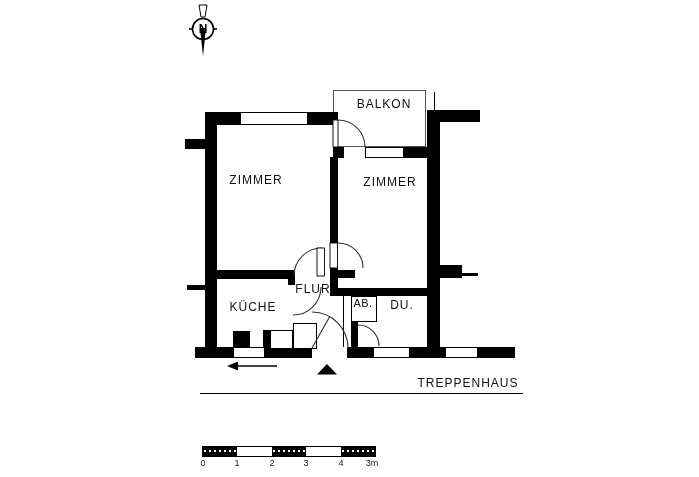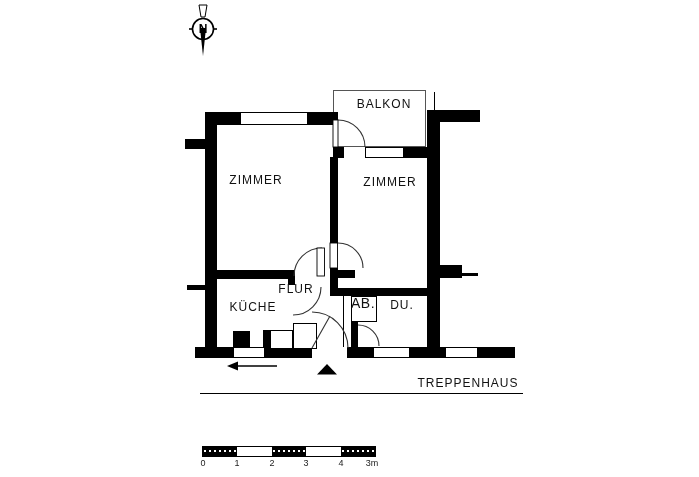--- a/index.html
+++ b/index.html
@@ -5,21 +5,21 @@
   html,body{margin:0;padding:0;background:#fff}
   .plan{position:relative;width:699px;height:477px;background:#fff;
         font-family:"Liberation Sans",sans-serif;overflow:hidden}
   .wall{position:absolute;background:#000;z-index:2}
   .win{position:absolute;background:#fff;border:1px solid #000;box-sizing:border-box;z-index:3}
   .box{position:absolute;background:#fff;border:1px solid #000;box-sizing:border-box;z-index:3}
   .outline{position:absolute;background:#fff;border:1px solid #555;box-sizing:border-box;z-index:1}
   .thinline{position:absolute;background:#000;z-index:2}
   .lbl{position:absolute;transform:translate(-50%,-50%);font-size:12px;letter-spacing:1px;
        color:#111;white-space:nowrap;z-index:6}
-  .lbl.small{font-size:14px;letter-spacing:0.5px}
+  .lbl.small{font-size:11px;letter-spacing:0.5px}
   .lbl.big{font-size:13px;letter-spacing:1px}
   .svg-overlay{position:absolute;left:0;top:0;width:699px;height:477px;z-index:5;pointer-events:none}
   .compass-n{position:absolute;left:203px;top:29px;transform:translate(-50%,-50%);
              font-size:12px;font-weight:bold;color:#000;z-index:6}
   .scalebar{position:absolute;left:202px;top:446px;width:172px;height:9px;
             border:1px solid #000;display:flex;z-index:4}
   .seg{flex:1;position:relative}
   .seg.dark{background:#000}
   .seg.dark::after{content:"";position:absolute;left:1px;right:1px;top:3px;height:2px;
             background:repeating-linear-gradient(90deg,#fff 0 2px,transparent 2px 5px)}
@@ -110,21 +110,21 @@
 
     <polygon points="317,374.5 337,374.5 327,364" fill="#000"></polygon>
   </svg>
 
   <span class="compass-n">N</span>
 
   <div class="lbl" style="left:384px;top:104px">BALKON</div>
   <div class="lbl" style="left:256px;top:180px">ZIMMER</div>
   <div class="lbl" style="left:390px;top:182px">ZIMMER</div>
   <div class="lbl" style="left:253px;top:307px">KÜCHE</div>
-  <div class="lbl" style="left:296px;top:289px">FLUR</div>
+  <div class="lbl" style="left:313px;top:289px">FLUR</div>
   <div class="lbl small" style="left:363px;top:303px">AB.</div>
   <div class="lbl" style="left:402px;top:305px">DU.</div>
 
   <div class="lbl" style="left:468px;top:383px">TREPPENHAUS</div>
 
   <div class="scalebar">
     <div class="seg dark"></div>
     <div class="seg light"></div>
     <div class="seg dark"></div>
     <div class="seg light"></div>

